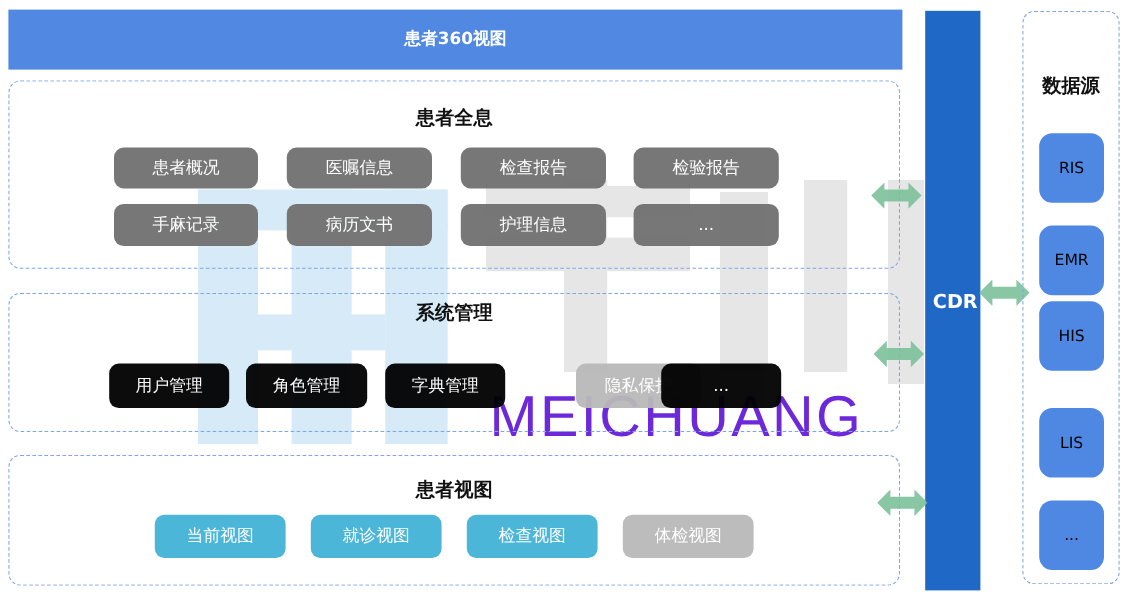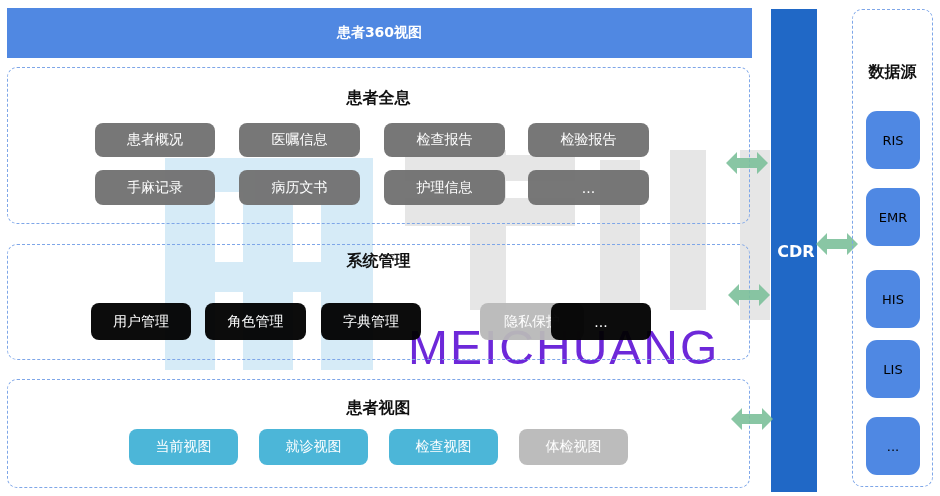--- a/index.html
+++ b/index.html
@@ -116,16 +116,16 @@
   <polygon points="0,11 11,0 11,6 31,6 31,0 42,11 31,22 31,16 11,16 11,22" fill="#7cc09a" fill-opacity="0.9"></polygon>
 </svg>
 <svg class="arrow" style="left:816px;top:233px;" width="42" height="22" viewBox="0 0 42 22">
   <polygon points="0,11 11,0 11,6 31,6 31,0 42,11 31,22 31,16 11,16 11,22" fill="#7cc09a" fill-opacity="0.9"></polygon>
 </svg>
 
 <div class="src-panel">
   <div class="src-title">数据源</div>
   <div class="src-btn" style="top:101px;">RIS</div>
   <div class="src-btn" style="top:178px;">EMR</div>
-  <div class="src-btn" style="top:260px;">HIS</div>
+  <div class="src-btn" style="top:241px;">HIS</div>
   <div class="src-btn" style="top:330px;">LIS</div>
   <div class="src-btn" style="top:407px;">...</div>
 </div>
 
 </body></html>

